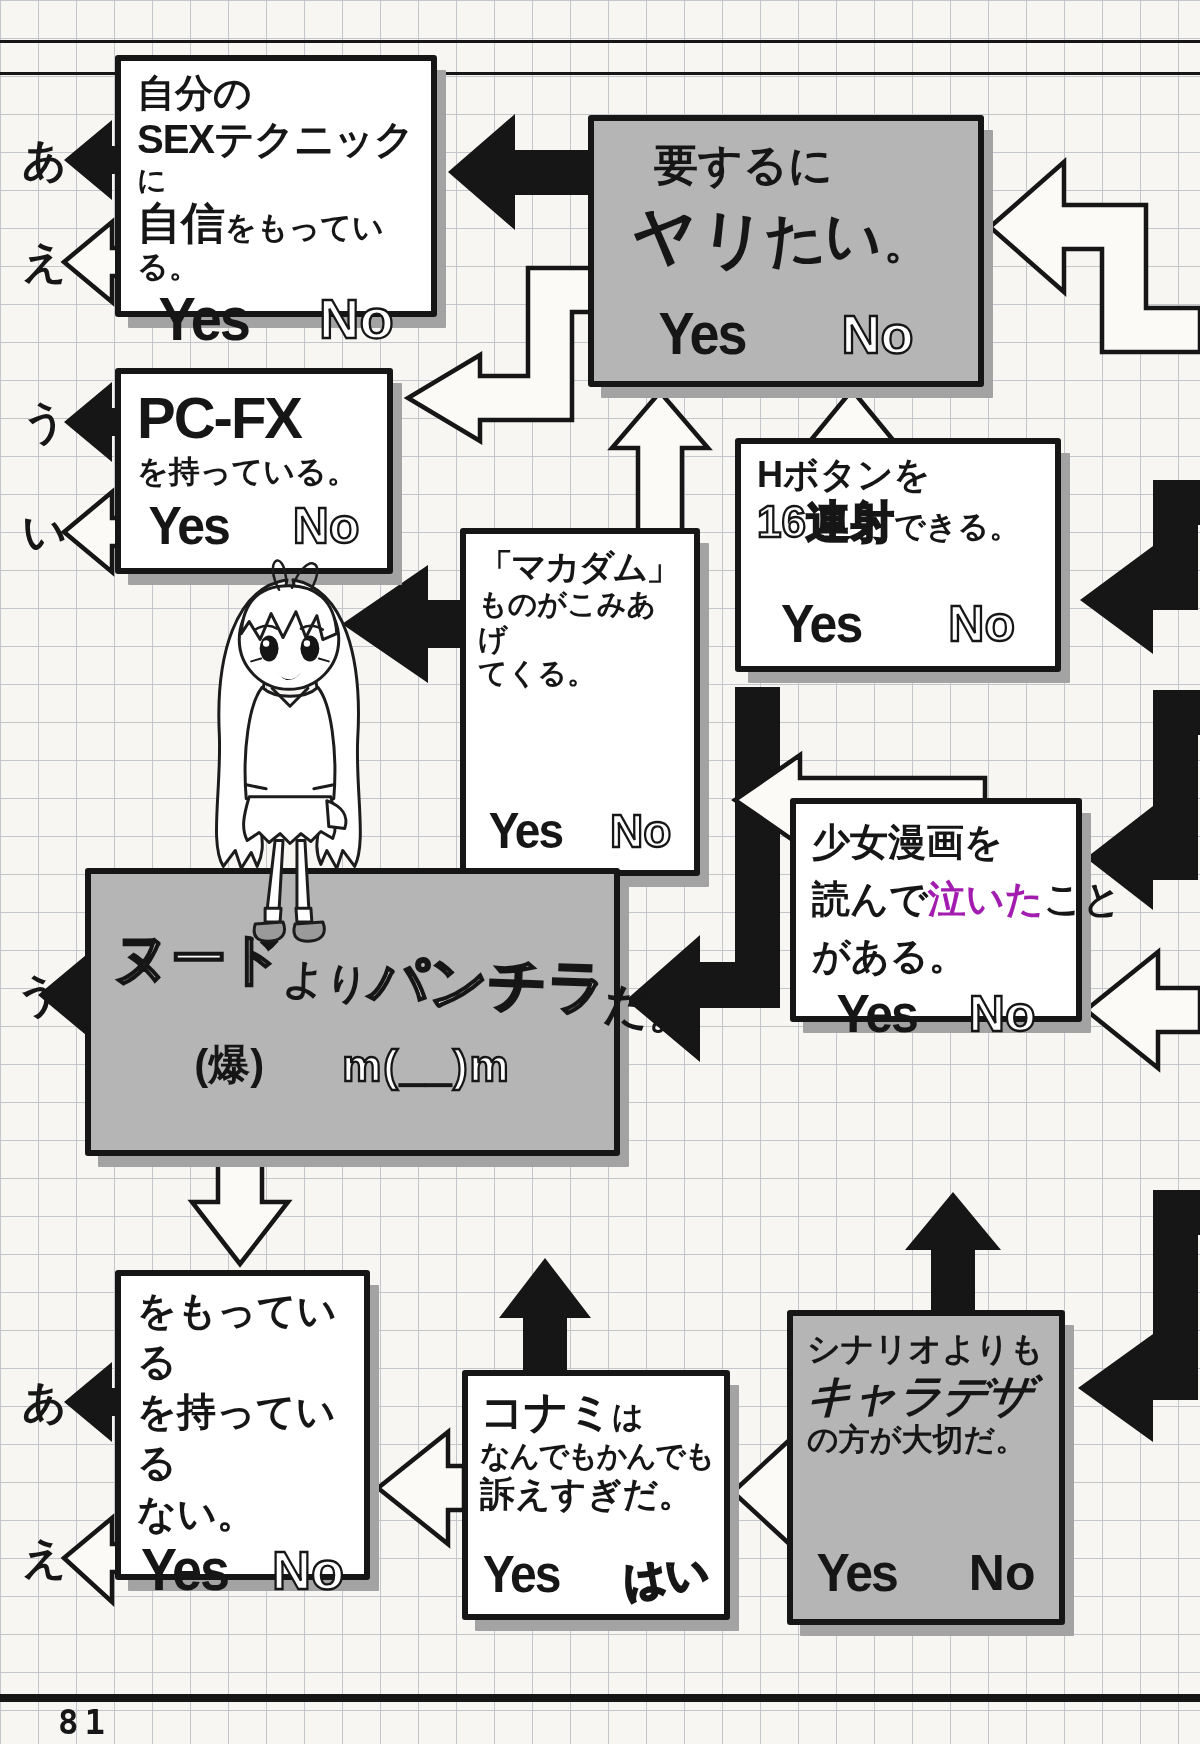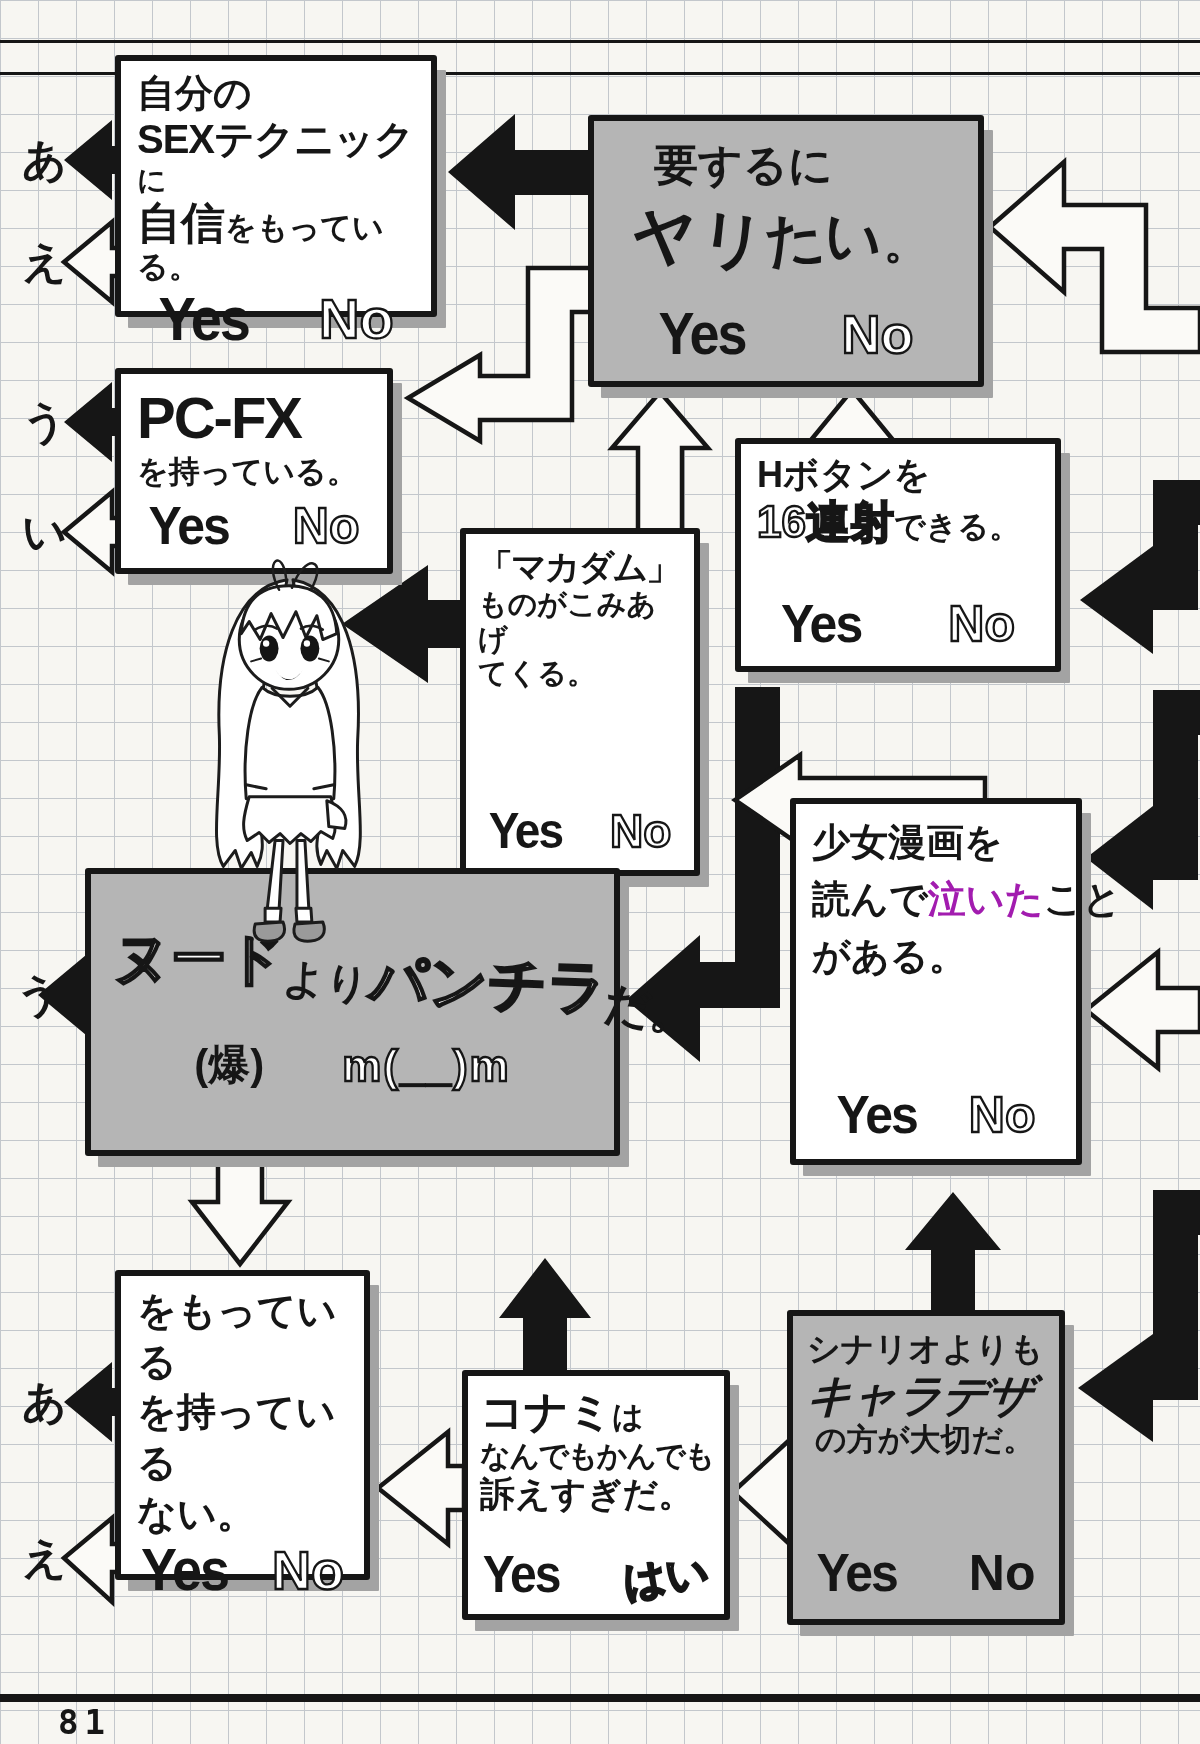--- a/index.html
+++ b/index.html
@@ -49,21 +49,21 @@
   #bx-pcfx .s{font-size:31px;margin-top:2px;}
   #bx-pcfx .yn{font-size:50px;gap:64px;margin-bottom:2px;}
   #bx-maca{left:460px;top:528px;width:240px;height:348px;padding:12px 12px;}
   #bx-maca .t{font-size:35px;letter-spacing:-2px;}
   #bx-maca .bd{font-size:29px;}
   #bx-maca .yn{font-size:46px;gap:48px;margin-bottom:0;}
   #bx-hbtn{left:735px;top:438px;width:326px;height:234px;}
   #bx-hbtn .l1{font-size:36px;}
   #bx-hbtn .ol{font-size:44px;font-weight:900;} #bx-hbtn .rest{font-size:31px;text-align:right;}
   #bx-hbtn .yn{font-size:50px;justify-content:space-between;padding:0 24px;margin-bottom:2px;}
-  #bx-shjo{left:790px;top:798px;width:292px;height:367px;font-family:"Liberation Serif", serif;}
+  #bx-shjo{left:790px;top:798px;width:292px;height:224px;font-family:"Liberation Serif", serif;}
   #bx-shjo .ln{font-size:38px;line-height:1.5;white-space:nowrap;}
   #bx-shjo .gray-t{color:#a21caf;}
   #bx-shjo .yn{font-size:50px;gap:52px;margin-bottom:4px;font-family:"Liberation Sans", sans-serif;}
   #bx-pan{left:85px;top:868px;width:535px;height:288px;padding-top:64px;}
   #bx-pan .big{transform:rotate(5deg);white-space:nowrap;font-weight:900;margin-left:6px;}
   #bx-pan .big span{display:inline-block;}
   #bx-pan .g1{font-size:56px;transform:rotate(-5deg);}
   #bx-pan .g2{font-size:42px;transform:translateY(6px);}
   #bx-pan .g3{font-size:58px;transform:rotate(-3deg);}
   #bx-pan .g4{font-size:46px;transform:rotate(5deg) translateY(8px);}
@@ -74,21 +74,21 @@
   #bx-oto .yn{font-size:54px;gap:44px;margin-bottom:4px;}
   #bx-kona{left:462px;top:1370px;width:268px;height:250px;padding:10px 12px;}
   #bx-kona .t{font-size:44px;letter-spacing:-1px;} #bx-kona .ts{font-size:31px;}
   #bx-kona .l2{font-size:30px;letter-spacing:-1.5px;white-space:nowrap;}
   #bx-kona .l3{font-size:35px;}
   #bx-kona .yn{font-size:48px;gap:64px;margin-bottom:0;}
   #bx-kona .hai{font-size:42px;transform:rotate(-8deg);display:inline-block;}
   #bx-scen{left:787px;top:1310px;width:278px;height:315px;padding:14px 14px;}
   #bx-scen .l1{font-size:33px;}
   #bx-scen .l2{font-size:45px;font-style:italic;letter-spacing:-1px;transform:skewX(-8deg);}
-  #bx-scen .l3{font-size:31px;margin-left:8px;}
+  #bx-scen .l3{font-size:31px;}
   #bx-scen .yn{font-size:50px;gap:72px;margin-bottom:2px;}
 </style>
 </head>
 <body>
 
 <div class="page">
 
   <div class="rule" style="top:40px;height:3px;"></div>
   <div class="rule" style="top:72px;height:3px;"></div>
   <div class="rule" style="top:1694px;height:8px;"></div>

